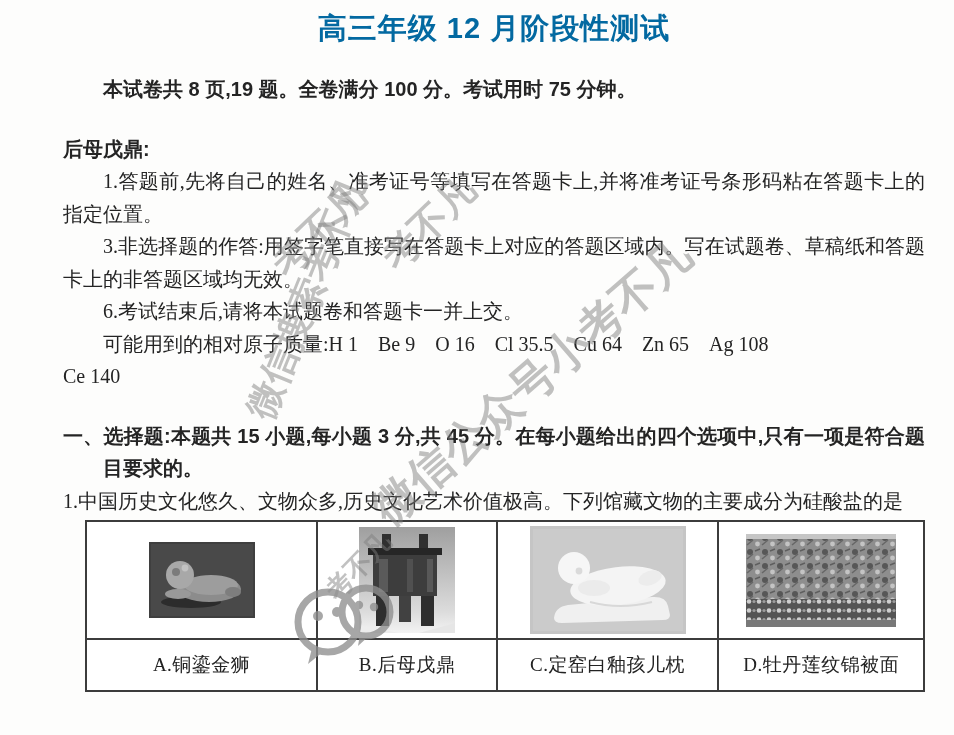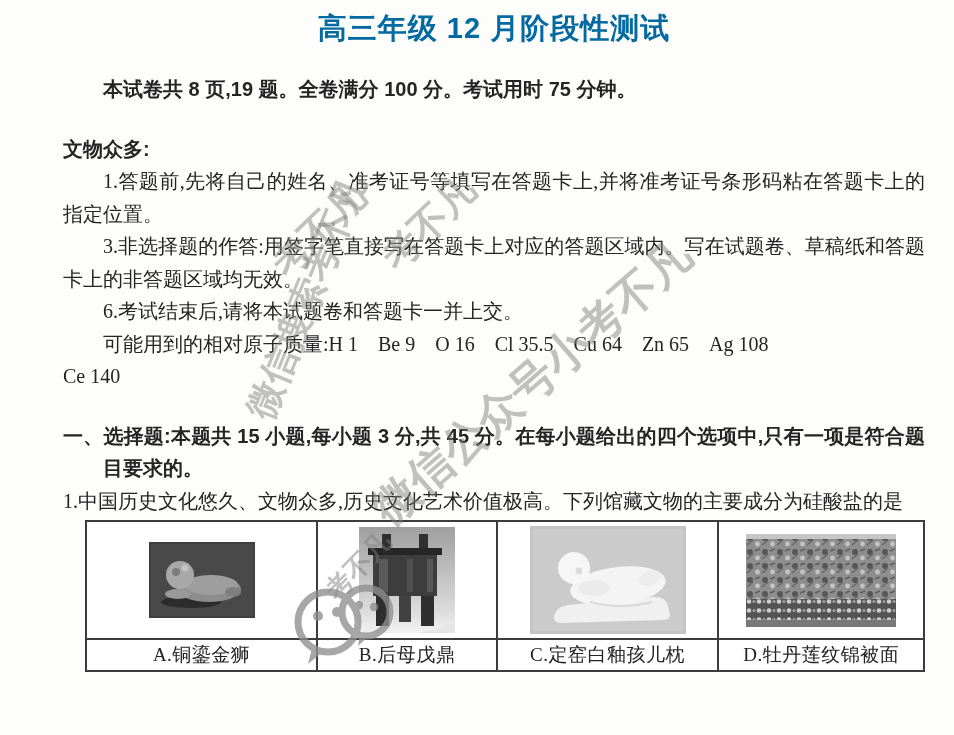--- a/index.html
+++ b/index.html
@@ -57,21 +57,21 @@
     margin-top: 3px;
     background: #fff;
   }
   table.options td {
     border: 2px solid #3c3c3c;
     text-align: center;
     vertical-align: middle;
   }
   td.img-cell { height: 113px; padding: 4px 0; }
   td.cap-cell {
-    height: 32px;
+    height: 52px;
     font-size: 19px;
     color: #232323;
     letter-spacing: 0.5px;
   }
   .fig { display: inline-block; vertical-align: middle; }
   
   .wm-layer { position: absolute; inset: 0; pointer-events: none; }
   .wm {
     position: absolute;
     font-family: "Liberation Sans", sans-serif;
@@ -111,21 +111,21 @@
         <circle cx="69" cy="25" r="4.2"></circle>
         <circle cx="84" cy="27" r="4.2"></circle>
       </g>
     </svg>
   </div>
 
   <div class="title">高三年级 12 月阶段性测试</div>
 
   <div class="body-text">
     <p class="indent bold">本试卷共 8 页,19 题。全卷满分 100 分。考试用时 75 分钟。</p>
-    <p class="bold">文物众多:</p>
+    <p class="bold">后母戊鼎:</p>
     <p class="indent">1.答题前,先将自己的姓名、准考证号等填写在答题卡上,并将准考证号条形码粘在答题卡上的指定位置。</p>
     <p class="indent">3.非选择题的作答:用签字笔直接写在答题卡上对应的答题区域内。写在试题卷、草稿纸和答题卡上的非答题区域均无效。</p>
     <p class="indent">6.考试结束后,请将本试题卷和答题卡一并上交。</p>
     <p class="indent">可能用到的相对原子质量:H 1　Be 9　O 16　Cl 35.5　Cu 64　Zn 65　Ag 108</p>
     <p>Ce 140</p>
     <p class="hang bold">一、选择题:本题共 15 小题,每小题 3 分,共 45 分。在每小题给出的四个选项中,只有一项是符合题目要求的。</p>
     <p class="hang">1.中国历史文化悠久、文物众多,历史文化艺术价值极高。下列馆藏文物的主要成分为硅酸盐的是</p>
   </div>
 
   <table class="options">

